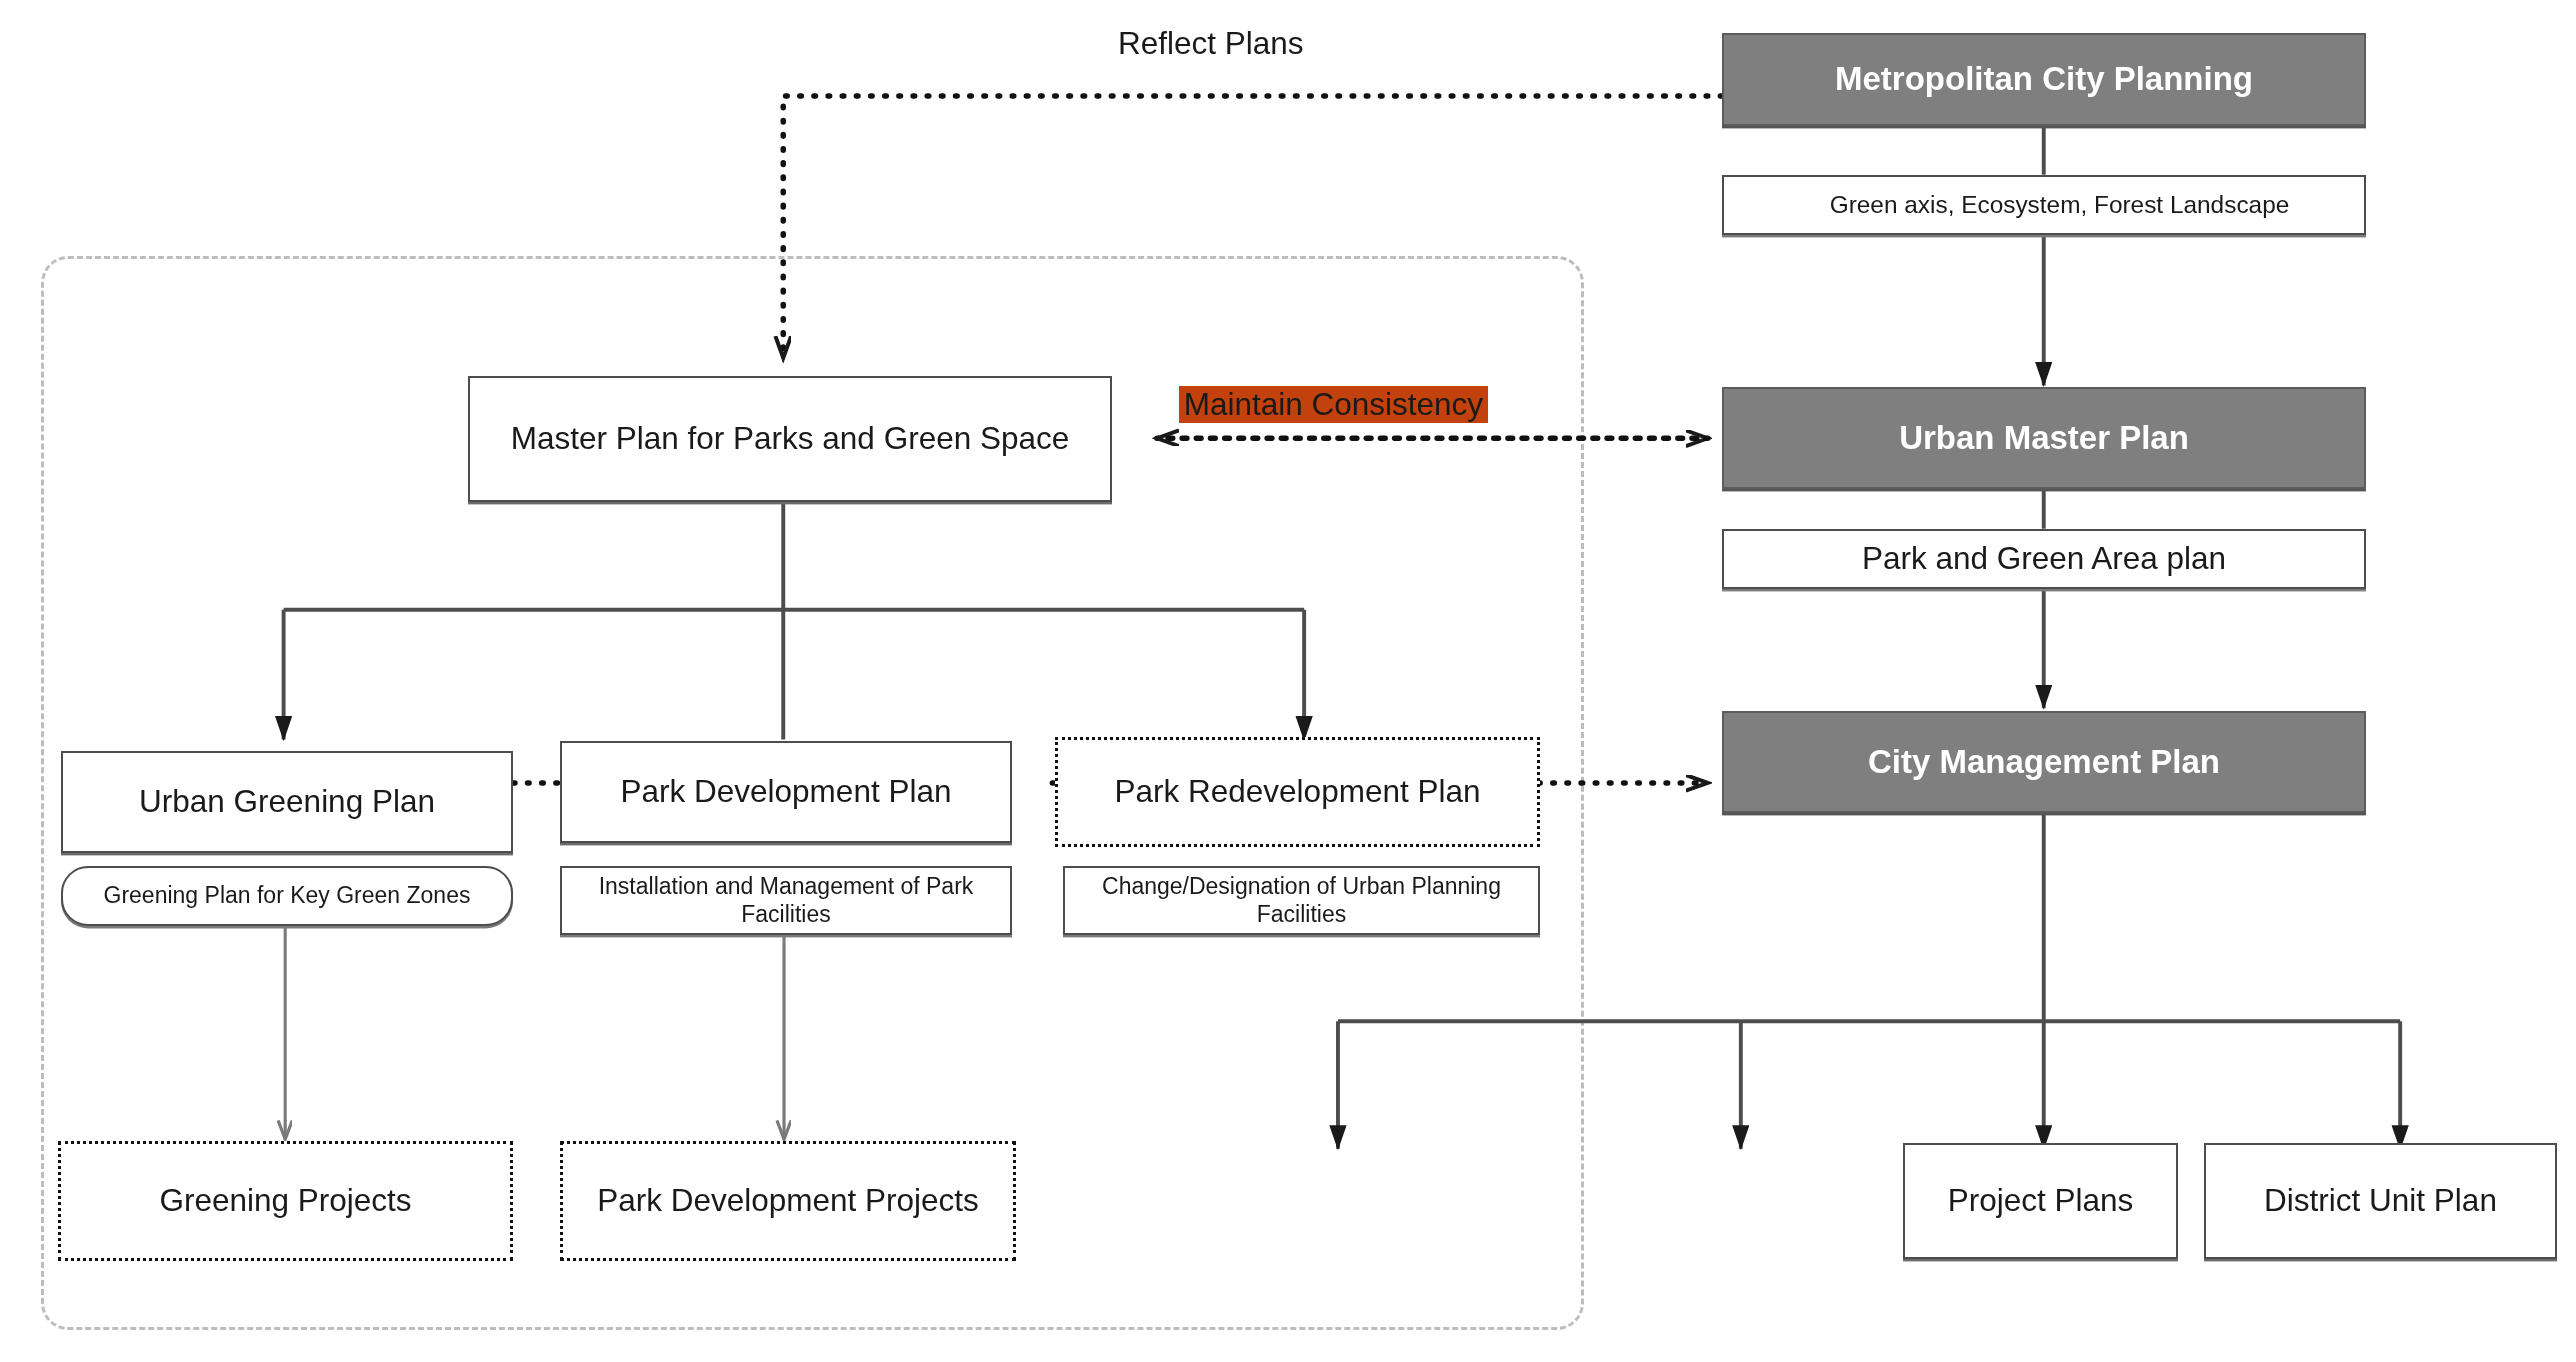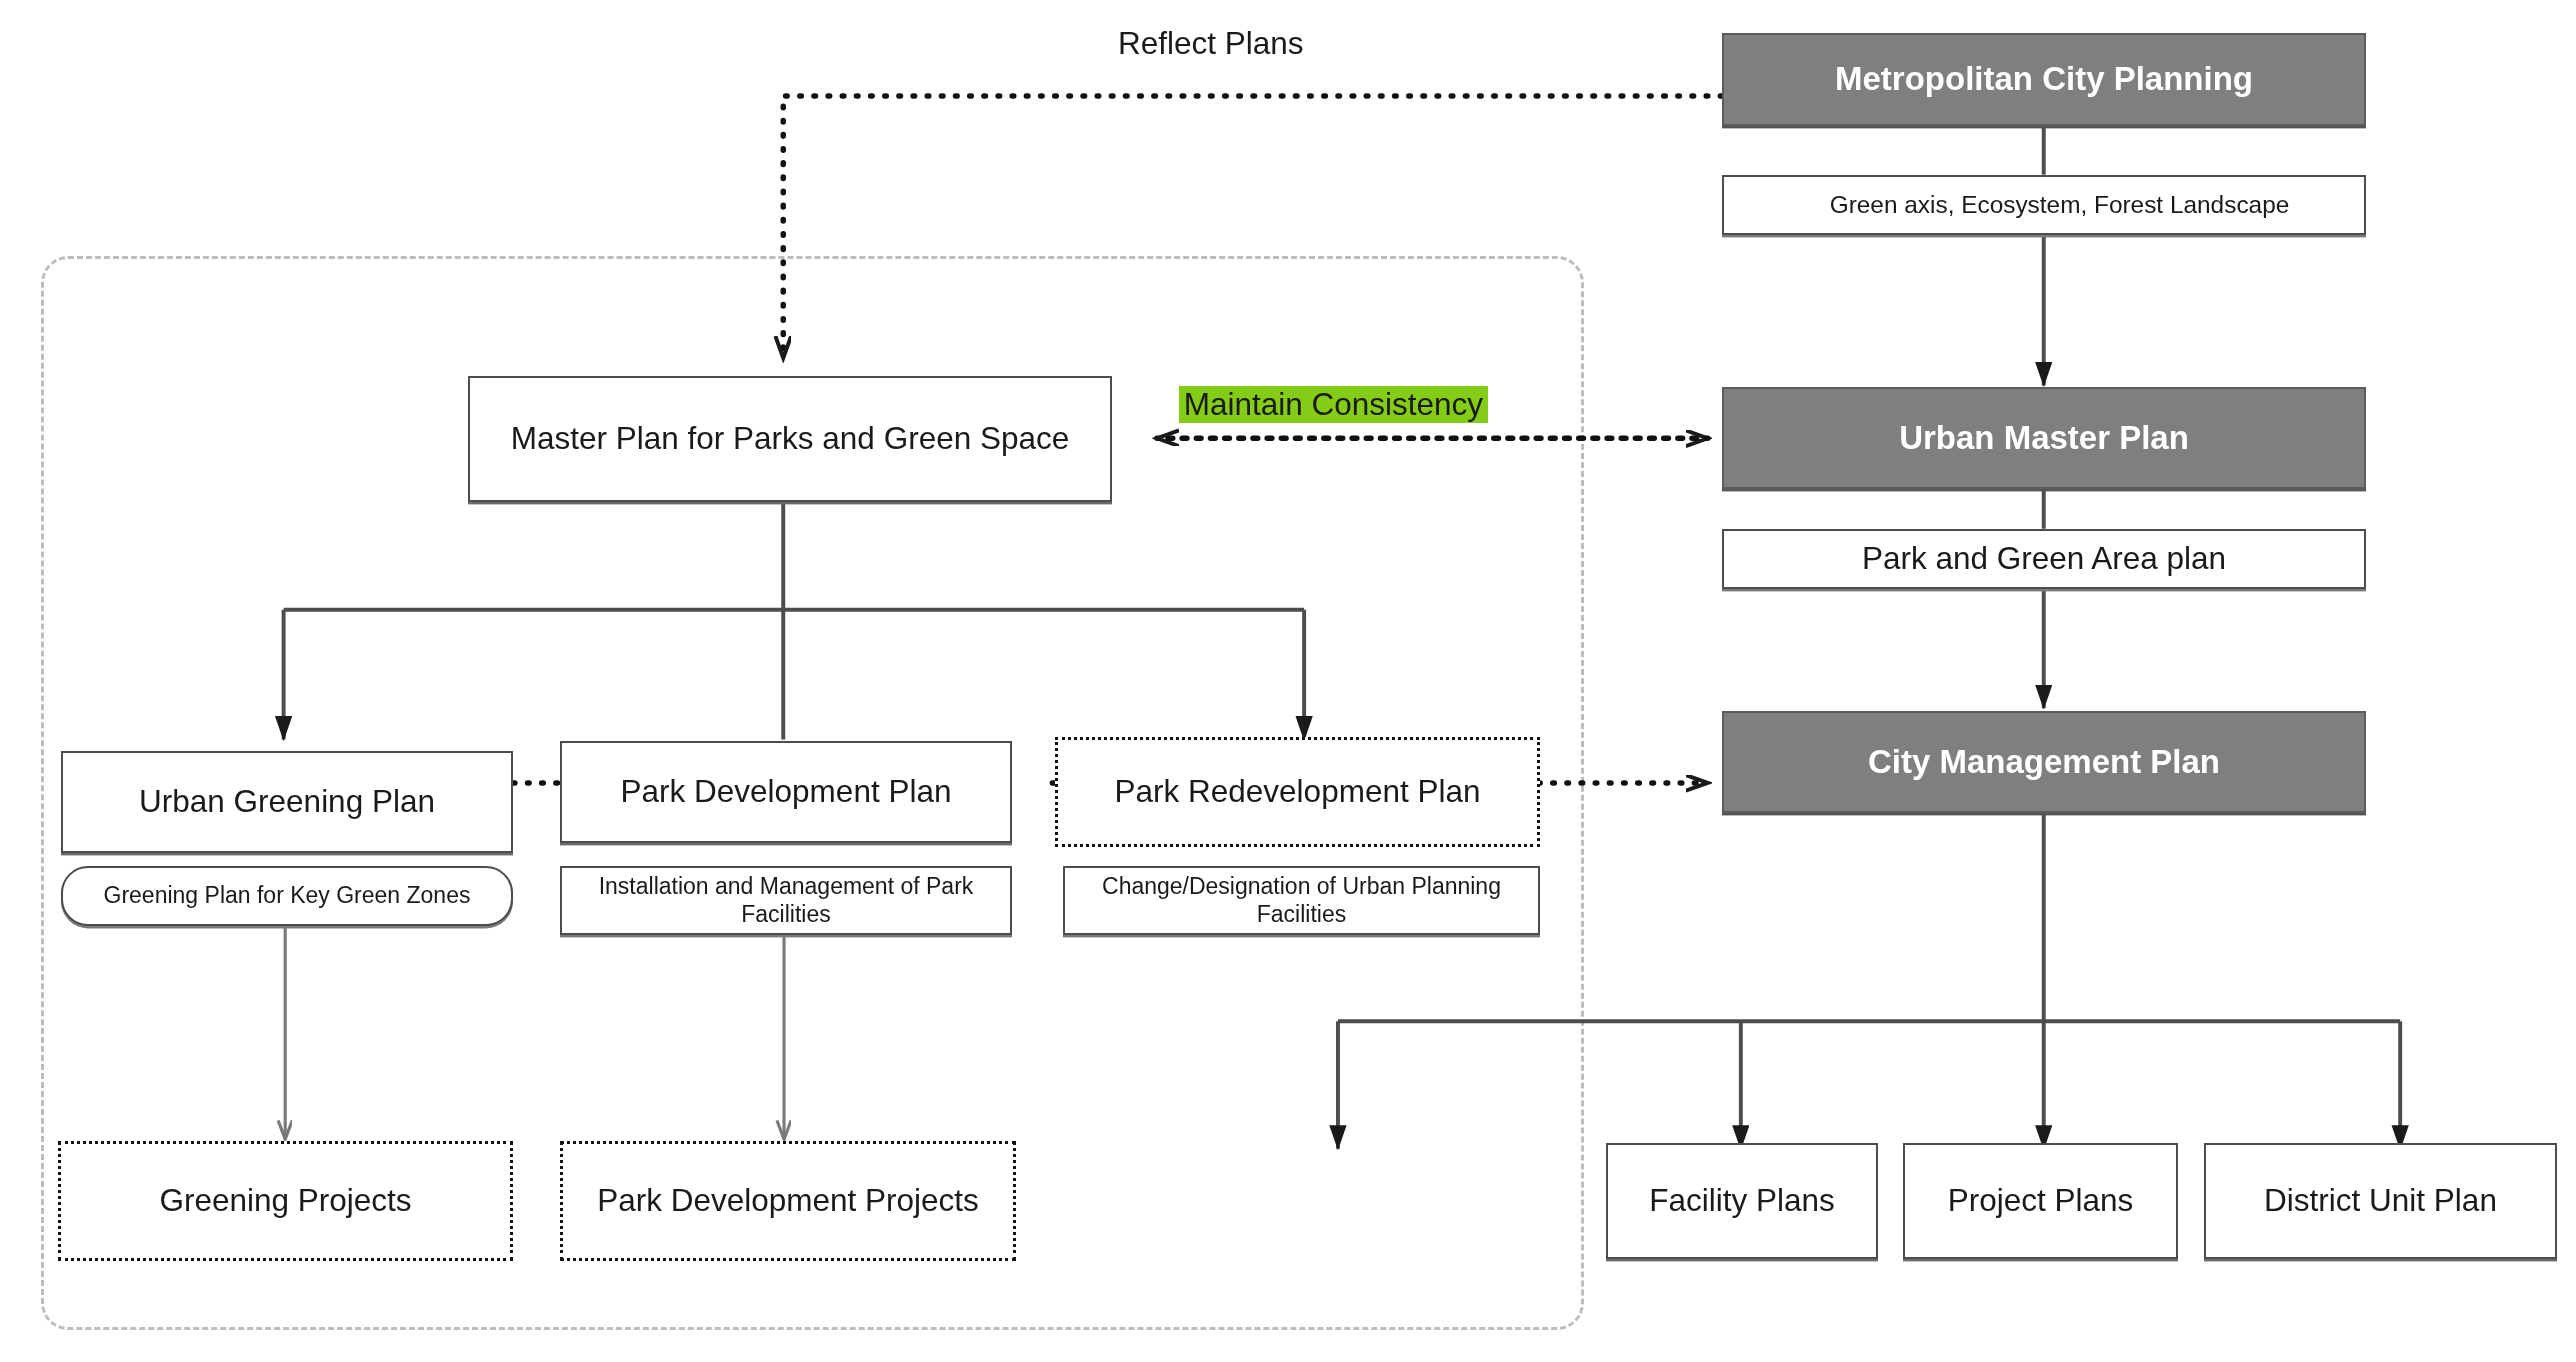--- a/index.html
+++ b/index.html
@@ -107,24 +107,23 @@
   <div class="node thin t-xsmall" style="left:560px;top:866px;width:452px;height:69px;padding:0 7.9px;text-align:center;">Installation and Management of Park Facilities</div>
 
   <div class="node dotted t-mid" style="left:1055px;top:737px;width:485px;height:110px;">Park Redevelopment Plan</div>
   <div class="node thin t-xsmall" style="left:1063px;top:866px;width:477px;height:69px;padding:0 7.9px;">Change/Designation of Urban Planning Facilities</div>
 
   <div class="node dotted t-mid" style="left:58px;top:1141px;width:455px;height:120px;">Greening Projects</div>
 
   <div class="node dotted t-mid" style="left:560px;top:1141px;width:456px;height:120px;padding:0 28px;">Park Development Projects</div>
 
 
-  <div class="node solid t-mid" style="left:1606px;top:1143px;width:272px;height:116px;">Facility Plans</div>
 
   <div class="node solid t-mid" style="left:1903px;top:1143px;width:275px;height:116px;">Project Plans</div>
 
   <div class="node solid t-mid" style="left:2204px;top:1143px;width:353px;height:116px;">District Unit Plan</div>
 
   <div class="edge-label" style="left:1118px;top:25px;">Reflect Plans</div>
 
-  <div class="edge-label" style="left:1179px;top:386px;background:#84cc16;padding:0 4.7px;">Maintain Consistency</div>
+  <div class="edge-label" style="left:1179px;top:386px;background:#c2410c;padding:0 4.7px;">Maintain Consistency</div>
 
 </div>
 
 
 </body></html>

